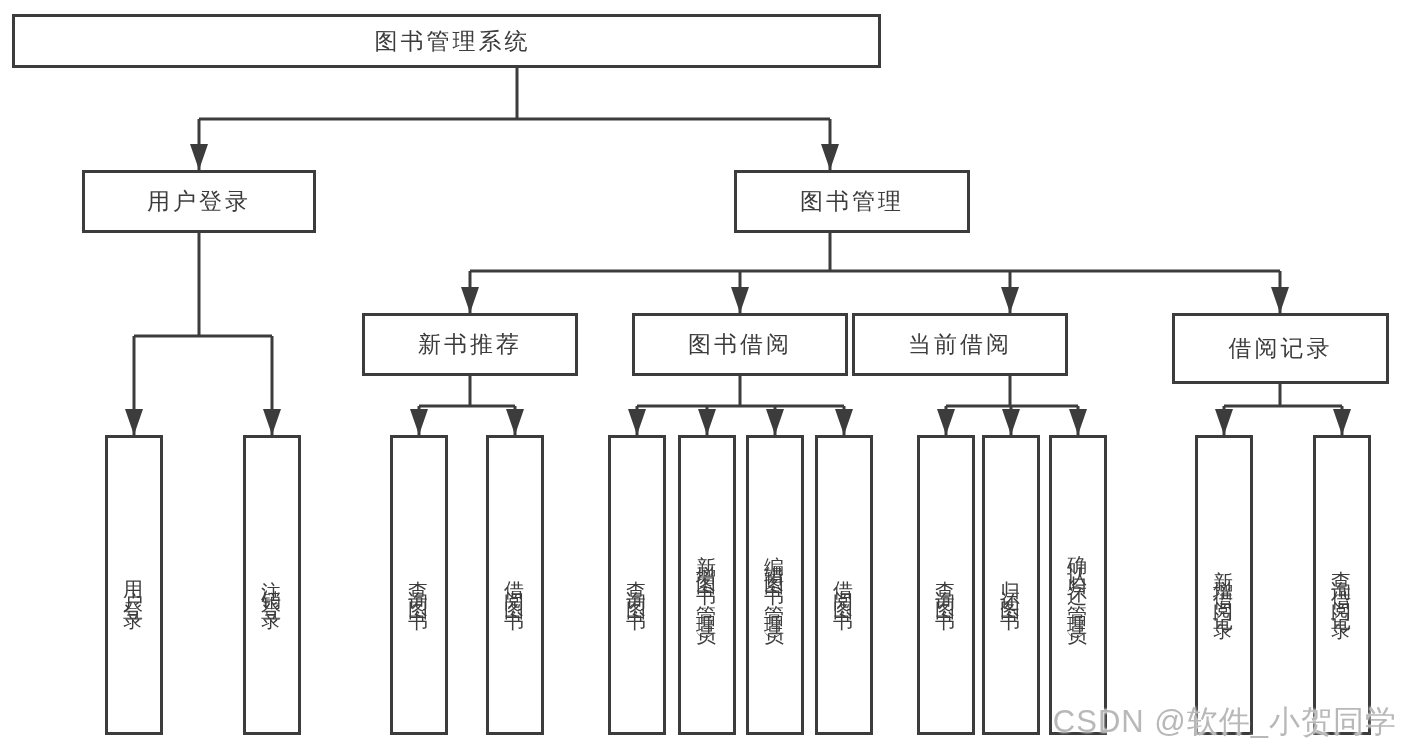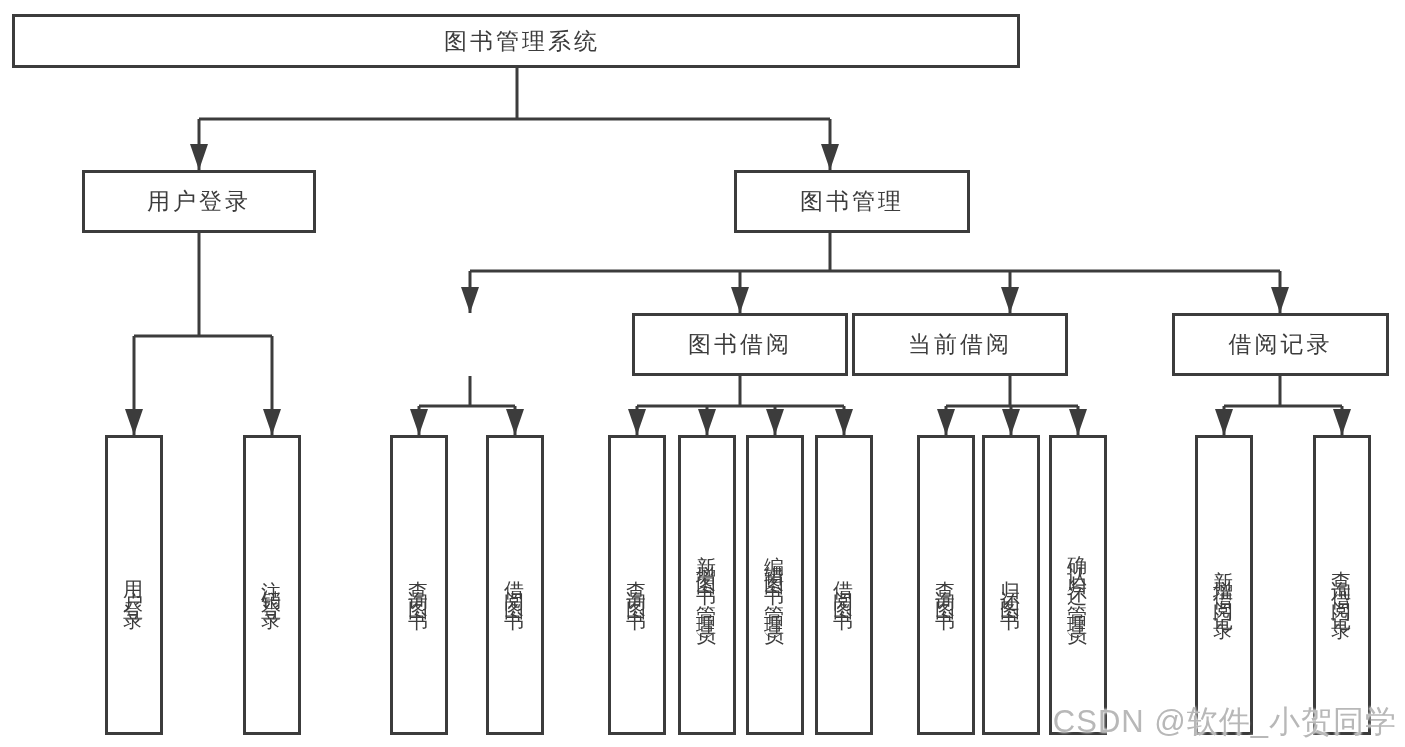--- a/index.html
+++ b/index.html
@@ -28,27 +28,27 @@
     letter-spacing: 3px;
     white-space: nowrap;
   }
   .leaf {
     writing-mode: vertical-rl;
     font-size: 20px;
     letter-spacing: 10px;
     white-space: normal;
   }
   
-  #n-root { left: 12px;  top: 14px;  width: 1008px; height: 54px; padding-left: 12px; }
+  #n-root { left: 12px;  top: 14px;  width: 869px; height: 54px; padding-left: 12px; }
   #n-b0   { left: 82px;  top: 170px; width: 234px;  height: 63px; }
   #n-b1   { left: 712px; top: 170px; width: 236px;  height: 63px; margin-left: 22px; }
   #n-s0   { left: 362px; top: 313px; width: 216px;  height: 63px; }
   #n-s1   { left: 632px; top: 313px; width: 216px;  height: 63px; }
   #n-s2   { left: 852px; top: 313px; width: 216px;  height: 63px; }
-  #n-s3   { left: 1172px;top: 313px; width: 217px;  height: 63px; }
+  #n-s3   { left: 1172px;top: 313px; width: 217px;  height: 71px; }
   .leaf   { top: 435px; height: 300px; width: 58px; }
   #f1  { left: 105px; }
   #f2  { left: 243px; }
   #f3  { left: 390px; }
   #f4  { left: 486px; }
   #f5  { left: 608px; }
   #f6  { left: 678px; }
   #f7  { left: 746px; }
   #f8  { left: 815px; }
   #f9  { left: 917px; }
@@ -107,20 +107,21 @@
     <path d="M1078 406 V435" marker-end="url(#ah)"></path>
     <path d="M1224 406 V435" marker-end="url(#ah)"></path>
     <path d="M1342 406 V435" marker-end="url(#ah)"></path>
   </svg>
 
   <div class="node" id="n-root">图书管理系统</div>
 
   <div class="node" id="n-b0">用户登录</div>
   <div class="node" id="n-b1">图书管理</div>
 
+  <div class="node" id="n-s0">新书推荐</div>
   <div class="node" id="n-s1">图书借阅</div>
   <div class="node" id="n-s2">当前借阅</div>
   <div class="node" id="n-s3">借阅记录</div>
 
   <div class="node leaf" id="f1">用户登录</div>
   <div class="node leaf" id="f2">注销登录</div>
 
   <div class="node leaf" id="f3">查询图书</div>
   <div class="node leaf" id="f4">借阅图书</div>
 

